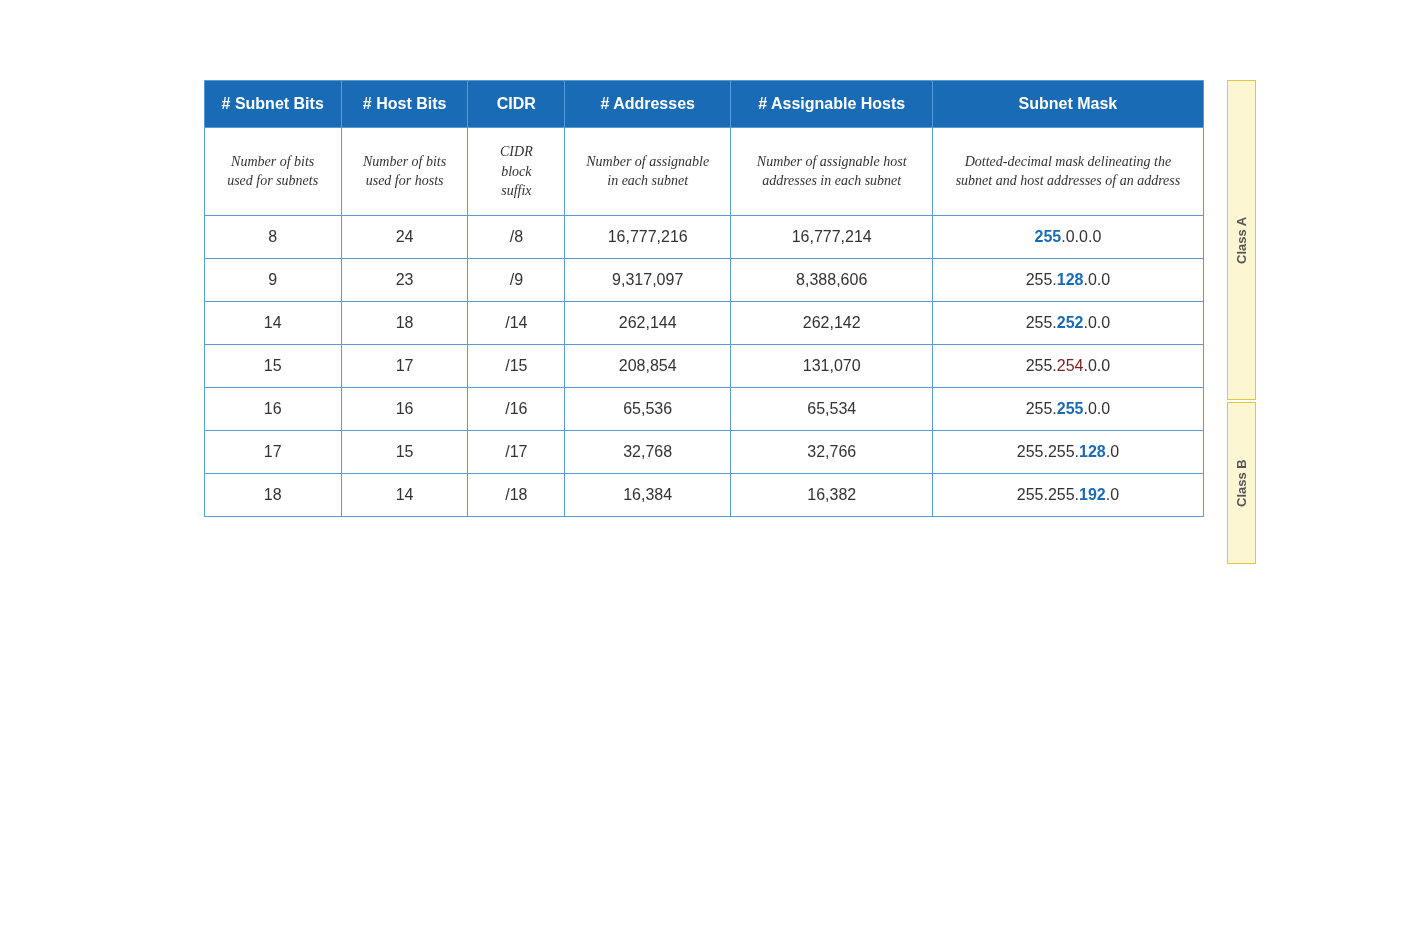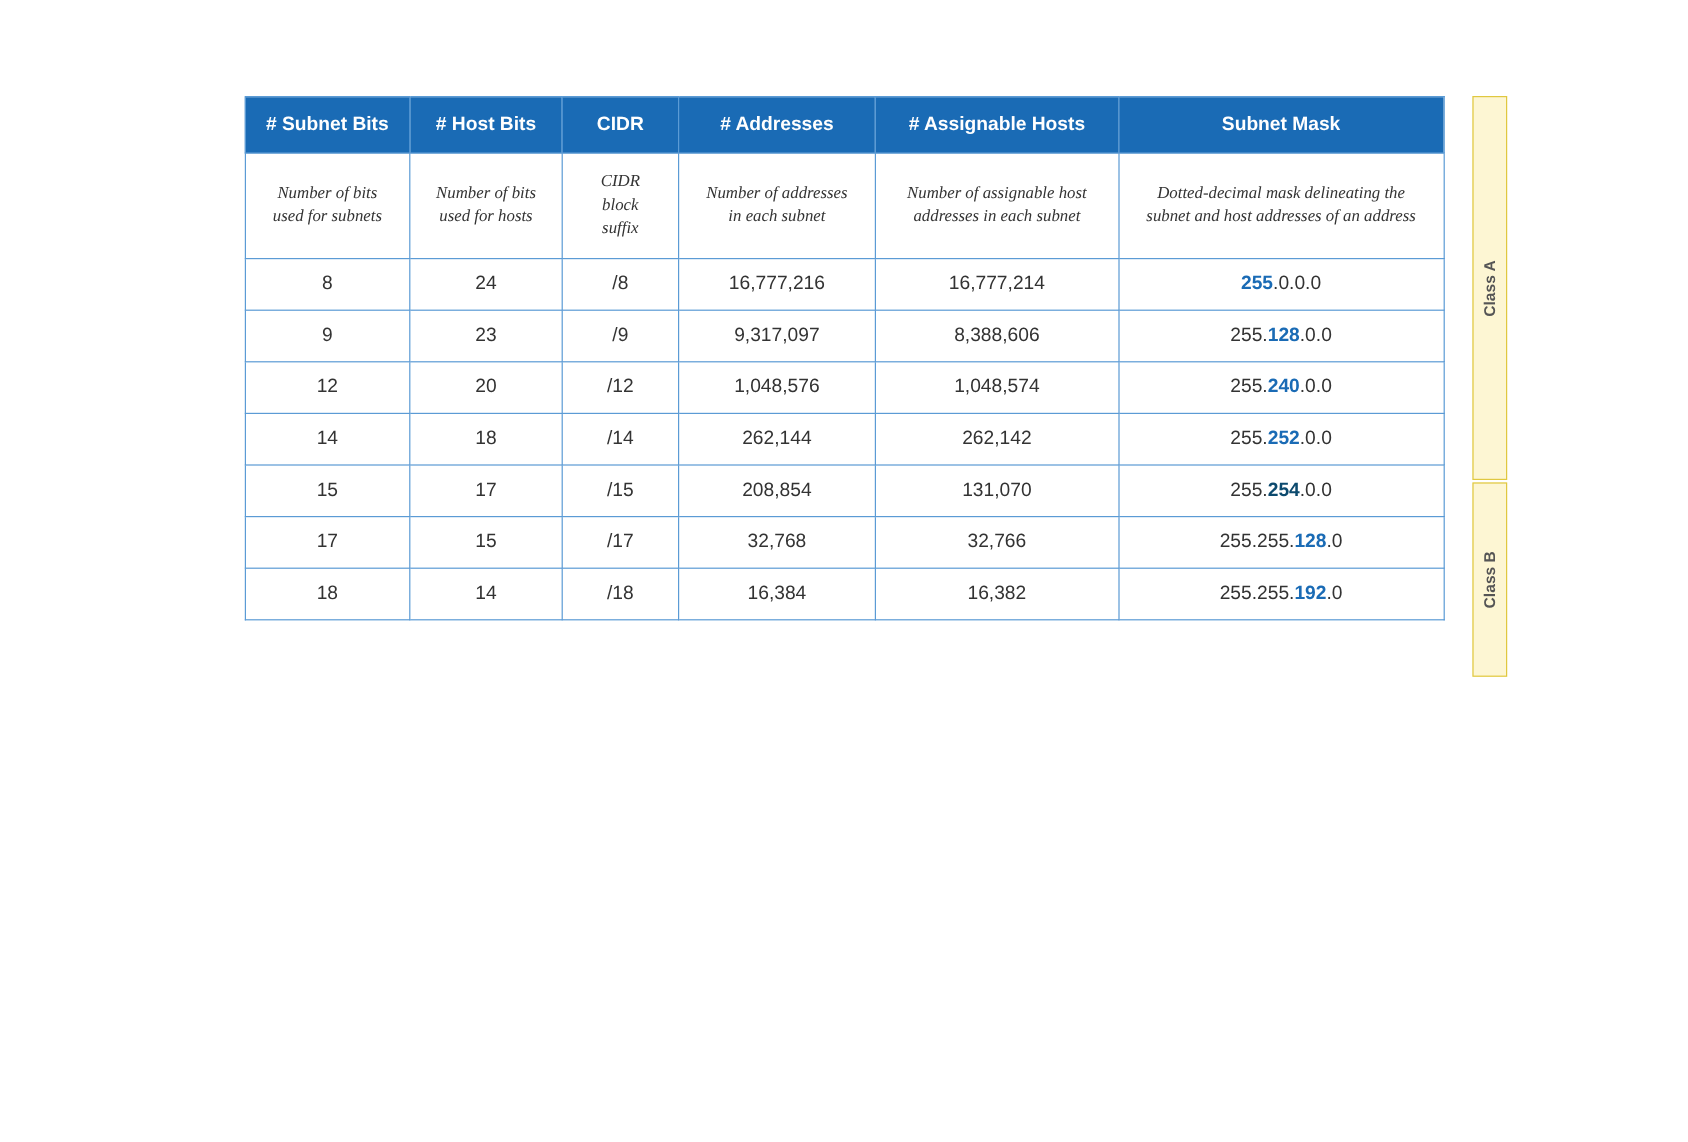--- a/index.html
+++ b/index.html
@@ -115,63 +115,63 @@
             <th># Addresses</th>
             <th># Assignable Hosts</th>
             <th>Subnet Mask</th>
           </tr>
       </thead>
       <tbody id="table-body">
       <tr class="subheader-row">
             <td>Number of bits used for subnets</td>
             <td>Number of bits used for hosts</td>
             <td>CIDR block suffix</td>
-            <td>Number of addresses in each subnet</td>
+            <td>Number of assignable in each subnet</td>
             <td>Number of assignable host addresses in each subnet</td>
             <td>Dotted-decimal mask delineating the subnet and host addresses of an address</td>
           </tr>
           <tr class="data-row">
             <td>8</td>
             <td>24</td>
             <td>/8</td>
             <td>16,777,216</td>
             <td>16,777,214</td>
             <td><span style="color:#1a6bb5;font-weight:700">255</span><span style="color:#333">.</span><span style="color:#333">0</span><span style="color:#333">.</span><span style="color:#333">0</span><span style="color:#333">.</span><span style="color:#333">0</span></td>
           </tr>
           <tr class="data-row">
             <td>9</td>
             <td>23</td>
             <td>/9</td>
             <td>9,317,097</td>
             <td>8,388,606</td>
             <td><span style="color:#333">255</span><span style="color:#333">.</span><span style="color:#1a6bb5;font-weight:700">128</span><span style="color:#333">.</span><span style="color:#333">0</span><span style="color:#333">.</span><span style="color:#333">0</span></td>
           </tr>
           <tr class="data-row">
-            <td>12</td>
-            <td>20</td>
-            <td>/12</td>
-            <td>1,048,576</td>
-            <td>1,048,574</td>
-            <td><span style="color:#333">255</span><span style="color:#333">.</span><span style="color:#1a6bb5;font-weight:700">240</span><span style="color:#333">.</span><span style="color:#333">0</span><span style="color:#333">.</span><span style="color:#333">0</span></td>
-          </tr>
-          <tr class="data-row">
             <td>14</td>
             <td>18</td>
             <td>/14</td>
             <td>262,144</td>
             <td>262,142</td>
             <td><span style="color:#333">255</span><span style="color:#333">.</span><span style="color:#1a6bb5;font-weight:700">252</span><span style="color:#333">.</span><span style="color:#333">0</span><span style="color:#333">.</span><span style="color:#333">0</span></td>
           </tr>
           <tr class="data-row">
             <td>15</td>
             <td>17</td>
             <td>/15</td>
             <td>208,854</td>
             <td>131,070</td>
-            <td><span style="color:#333">255</span><span style="color:#333">.</span><span style="color:#0c4a6e;font-weight:700">254</span><span style="color:#333">.</span><span style="color:#333">0</span><span style="color:#333">.</span><span style="color:#333">0</span></td>
+            <td><span style="color:#333">255</span><span style="color:#333">.</span><span style="color:#7f1d1d;font-weight:400">254</span><span style="color:#333">.</span><span style="color:#333">0</span><span style="color:#333">.</span><span style="color:#333">0</span></td>
+          </tr>
+          <tr class="data-row">
+            <td>16</td>
+            <td>16</td>
+            <td>/16</td>
+            <td>65,536</td>
+            <td>65,534</td>
+            <td><span style="color:#333">255</span><span style="color:#333">.</span><span style="color:#1a6bb5;font-weight:700">255</span><span style="color:#333">.</span><span style="color:#333">0</span><span style="color:#333">.</span><span style="color:#333">0</span></td>
           </tr>
           <tr class="data-row">
             <td>17</td>
             <td>15</td>
             <td>/17</td>
             <td>32,768</td>
             <td>32,766</td>
             <td><span style="color:#333">255</span><span style="color:#333">.</span><span style="color:#333">255</span><span style="color:#333">.</span><span style="color:#1a6bb5;font-weight:700">128</span><span style="color:#333">.</span><span style="color:#333">0</span></td>
           </tr>
           <tr class="data-row">

